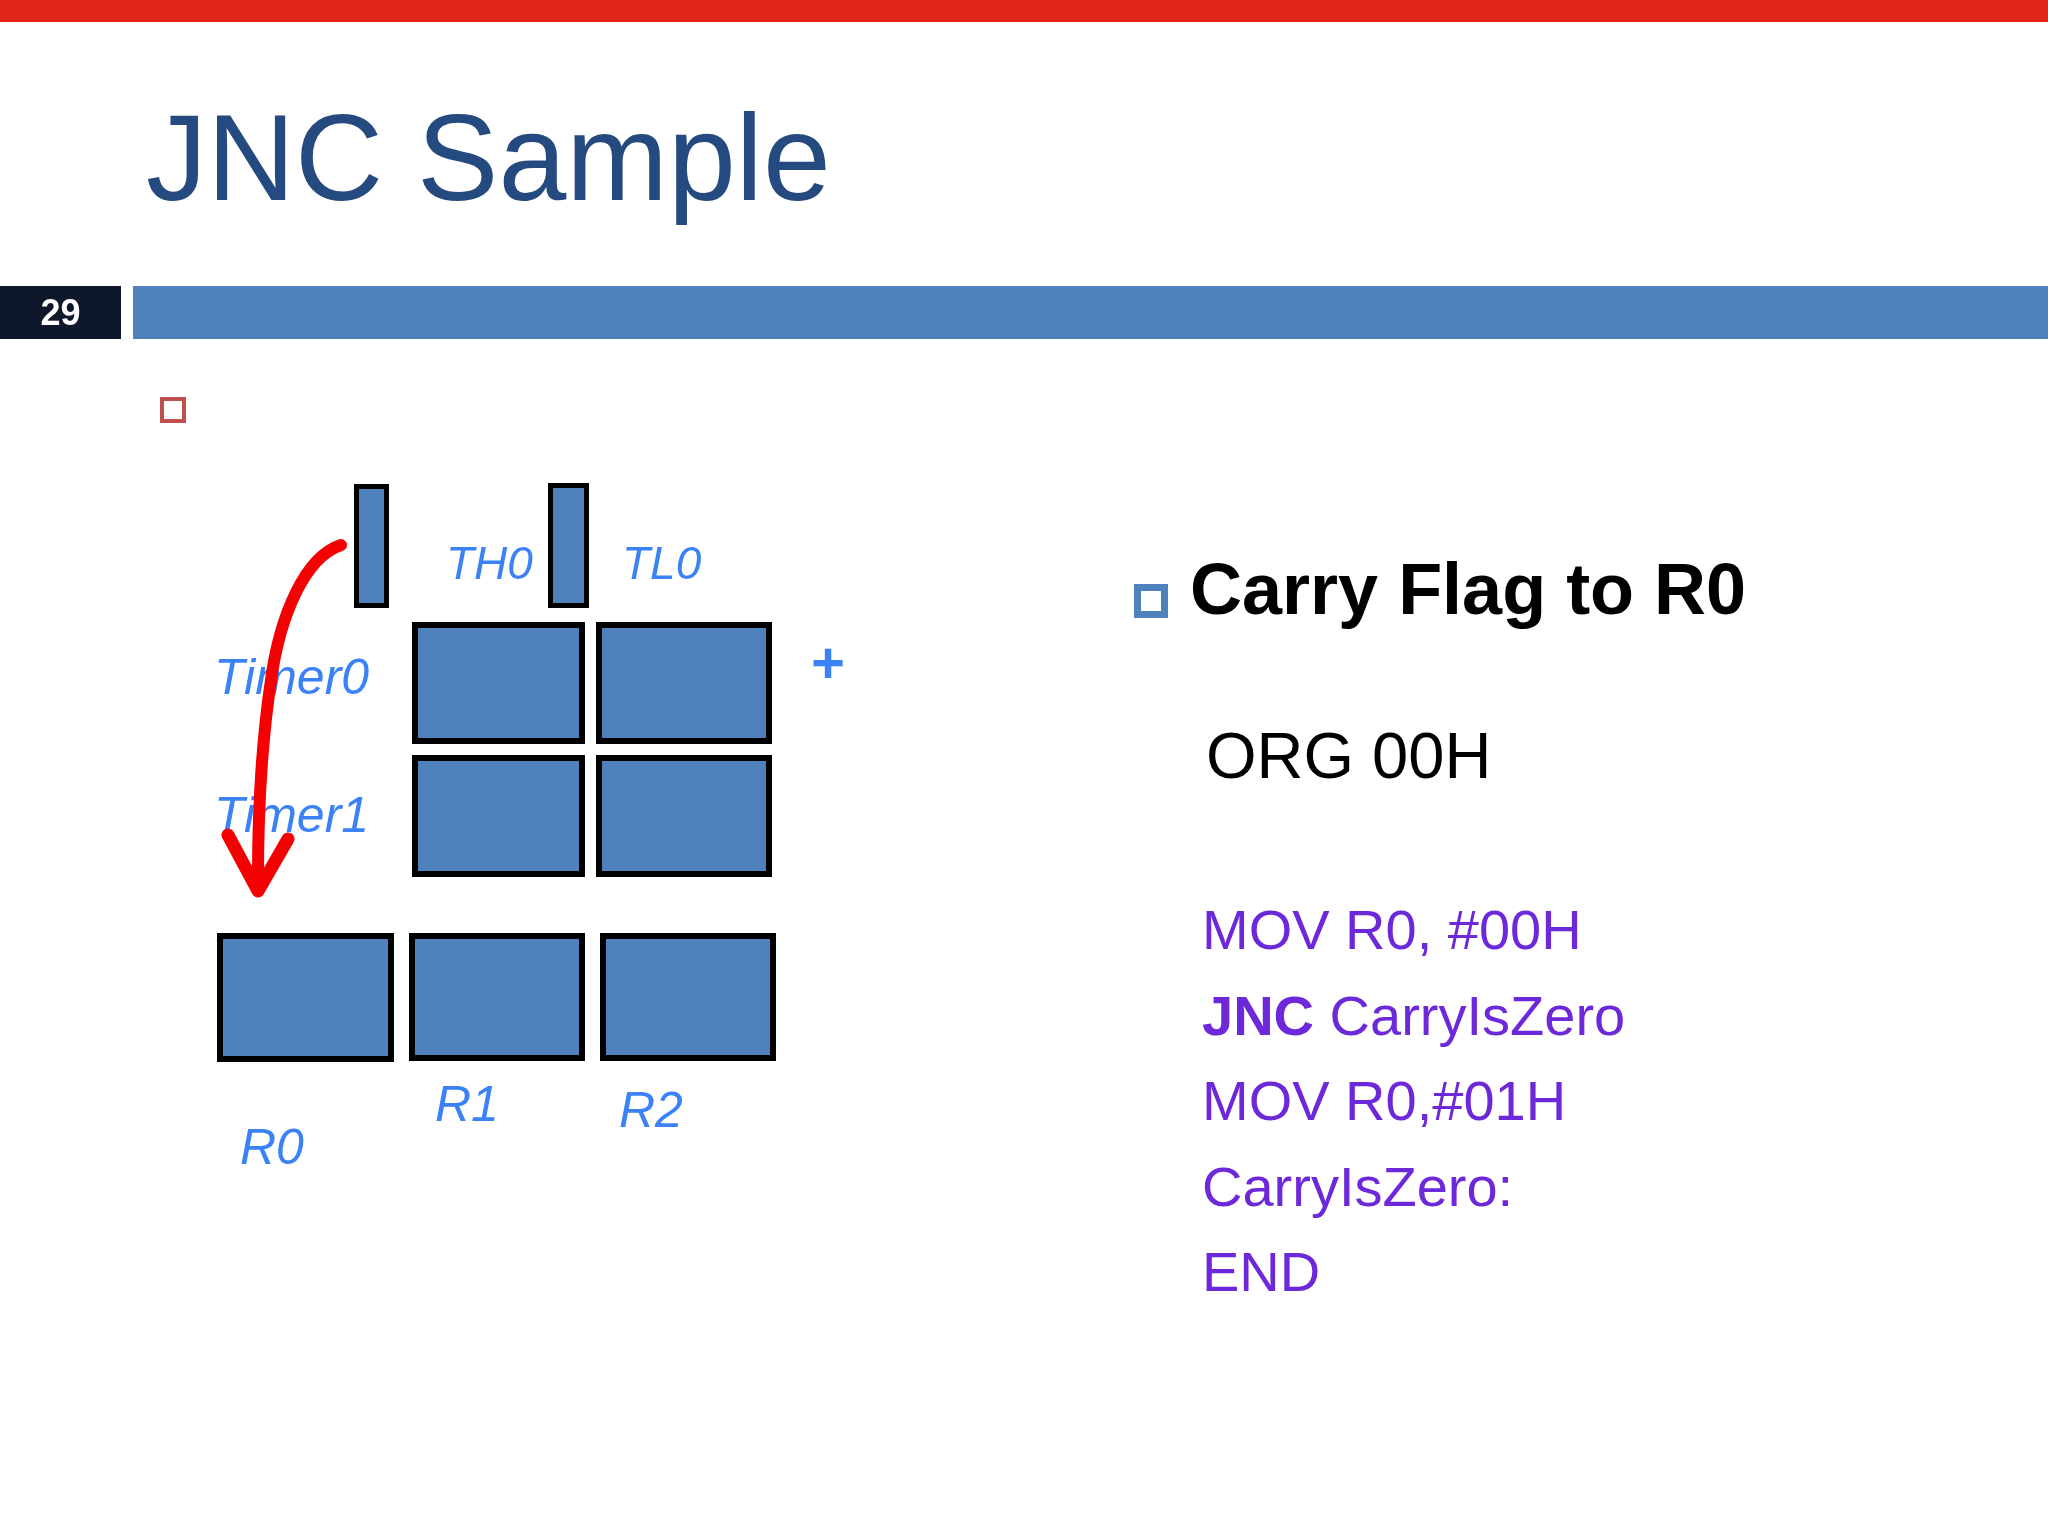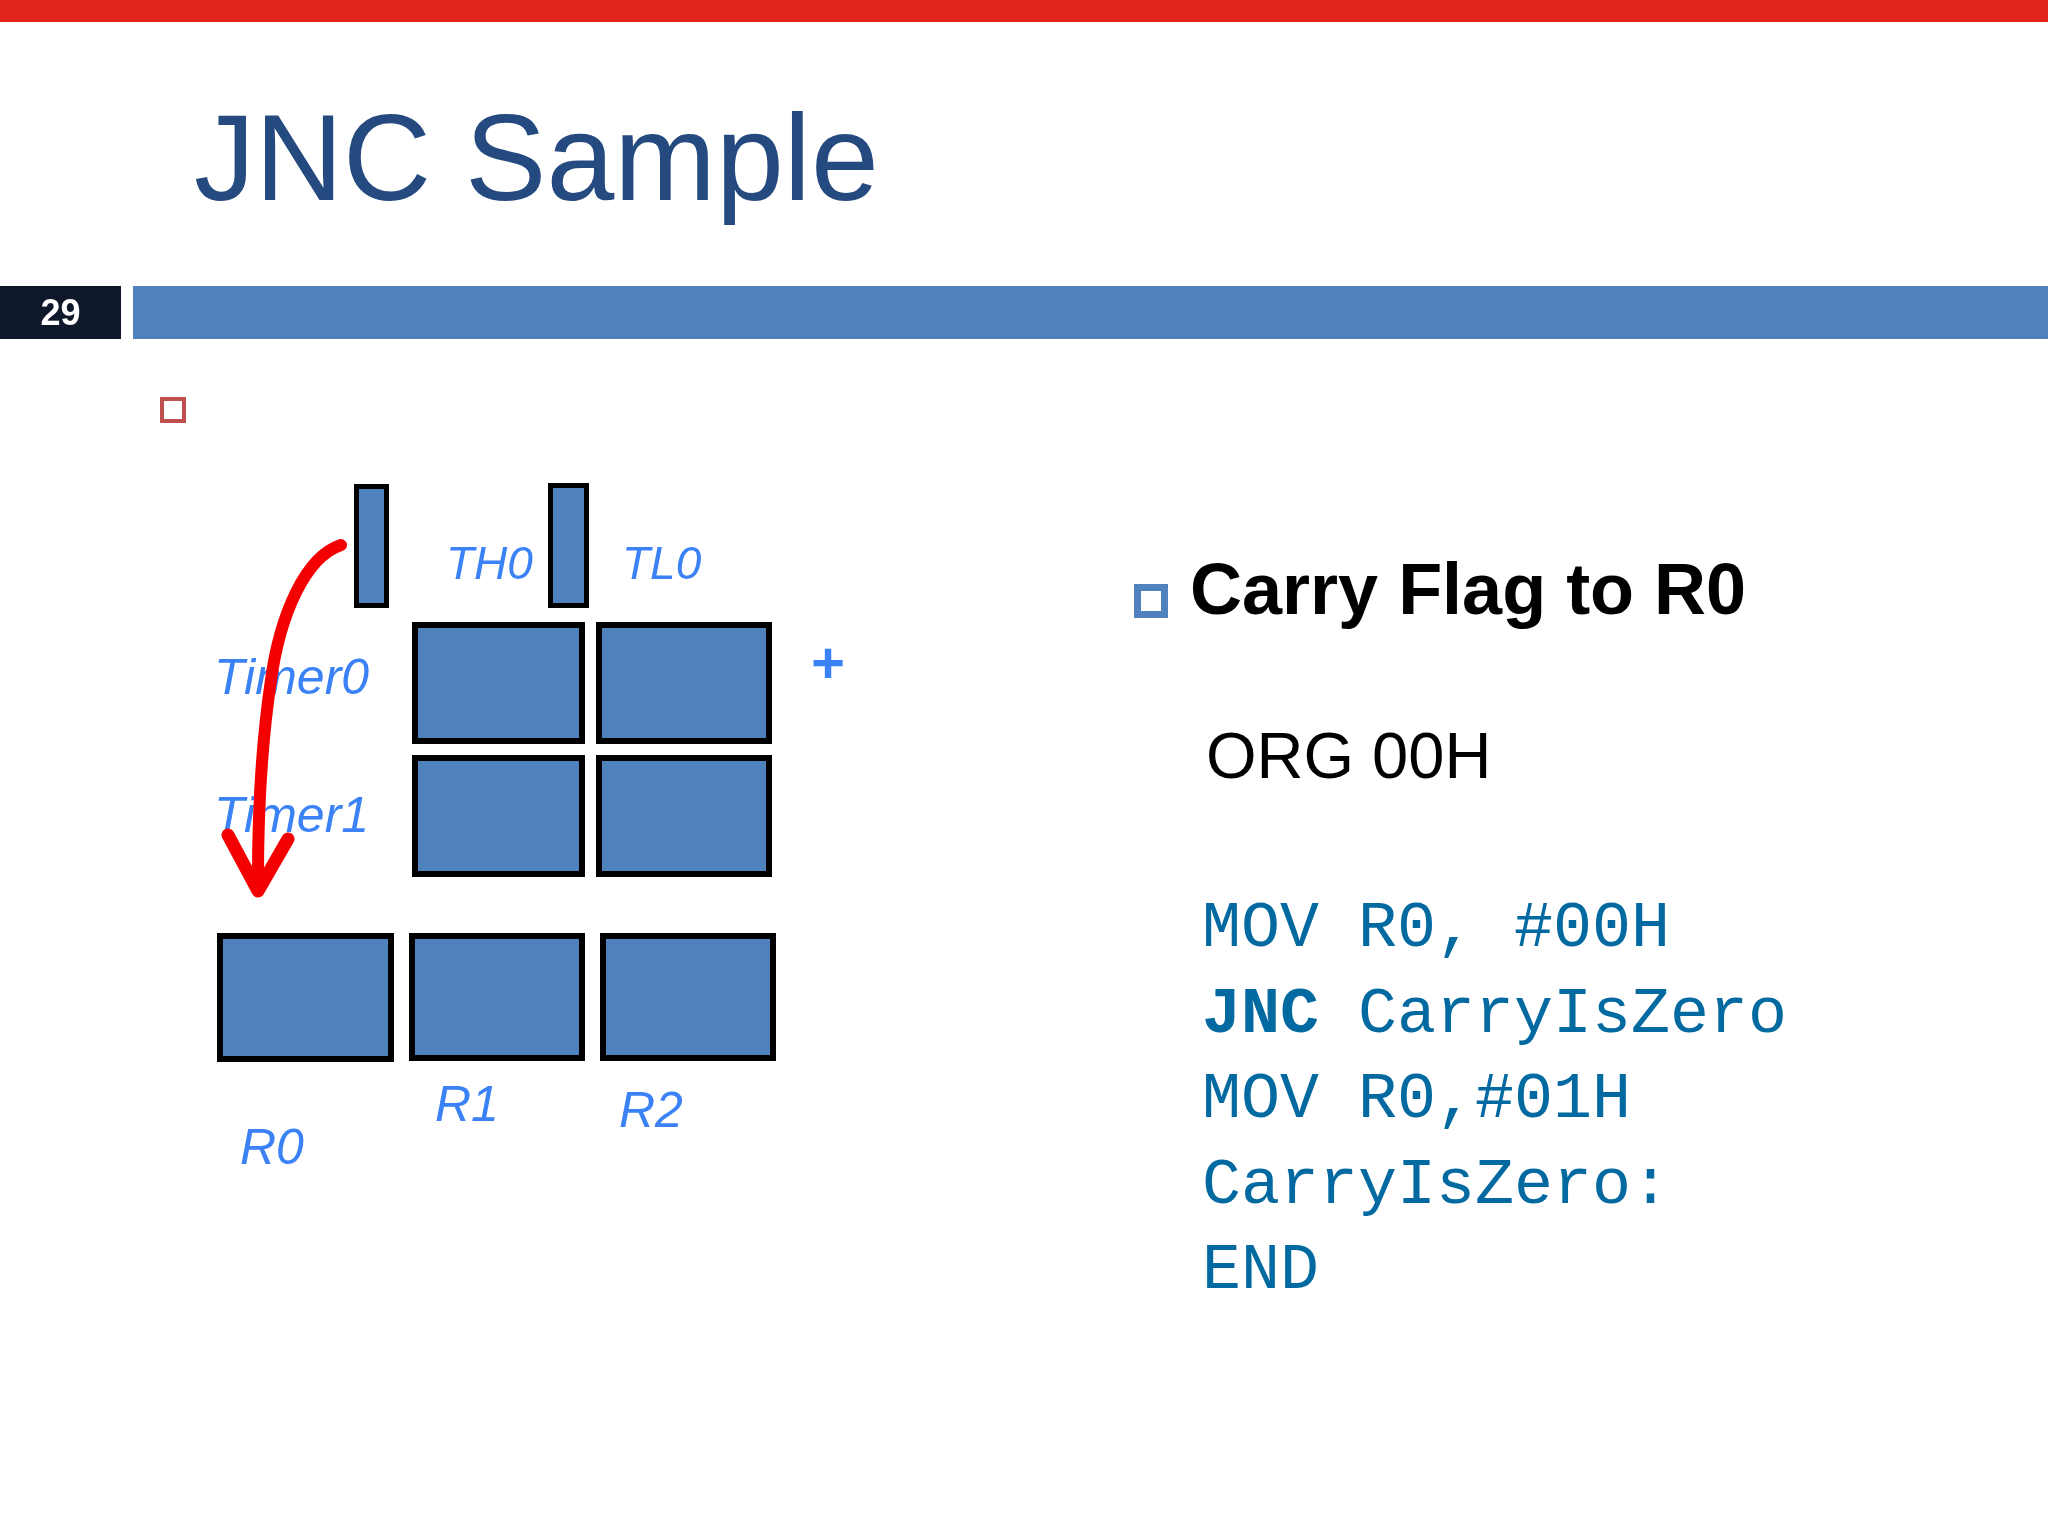--- a/index.html
+++ b/index.html
@@ -4,21 +4,21 @@
 <style>
   html,body{margin:0;padding:0;}
   body{
     width:2048px;height:1536px;position:relative;background:#ffffff;
     font-family:"Liberation Sans",sans-serif;overflow:hidden;
   }
   .abs{position:absolute;}
   
   #top-bar{left:0;top:0;width:2048px;height:22px;background:#e02419;}
   
-  #slide-title{left:146px;top:97px;font-size:122px;line-height:1;color:#254a80;white-space:nowrap;margin-left:48px;}
+  #slide-title{left:146px;top:97px;font-size:122px;line-height:1;color:#254a80;white-space:nowrap;}
   
   #page-box{left:0;top:286px;width:121px;height:53px;background:#0f172a;
     color:#ffffff;font-size:36px;font-weight:bold;text-align:center;line-height:53px;}
   #band{left:133px;top:286px;width:1915px;height:53px;background:#4f81bd;}
   
   #example-bullet{left:160px;top:397px;width:18px;height:18px;border:4px solid #c0504d;background:#fff;}
   #example-text{left:238px;top:360px;width:1720px;font-size:49px;line-height:57px;color:#000;}
   
   .bluebox{background:#4f81bd;border:6px solid #000;box-sizing:border-box;}
   .thinbox{background:#4f81bd;border:5px solid #000;box-sizing:border-box;}
@@ -38,21 +38,21 @@
   #timer1-label{left:214px;top:790px;}
   #plus-sign{left:810px;top:634px;font-size:58px;font-weight:bold;}
   #r0-label{left:240px;top:1085px;margin-top:37px;}
   #r1-label{left:435px;top:1079px;}
   #r2-label{left:619px;top:1085px;}
   #arrow-svg{left:200px;top:515px;}
   
   #heading-bullet{left:1134px;top:584px;width:20px;height:20px;border:7px solid #4f81bd;background:#fff;}
   #code-heading{left:1190px;top:555px;font-size:72px;line-height:69px;font-weight:bold;color:#000;white-space:nowrap;}
   #org-line{left:1206px;top:723px;font-size:65px;line-height:1;color:#000;white-space:nowrap;}
-  #code-block{left:1202px;top:887px;font-size:65px;line-height:85.5px;color:#0369a1;white-space:nowrap;font-family:Liberation Mono, monospace;}
+  #code-block{left:1202px;top:887px;font-size:56px;line-height:85.5px;color:#6d28d9;white-space:nowrap;}
   .kw{font-weight:bold;}
 </style>
 </head>
 <body>
 
 <div class="abs" id="top-bar"></div>
 
 <div class="abs" id="slide-title">JNC Sample</div>
 
 <div class="abs" id="page-box">29</div>

